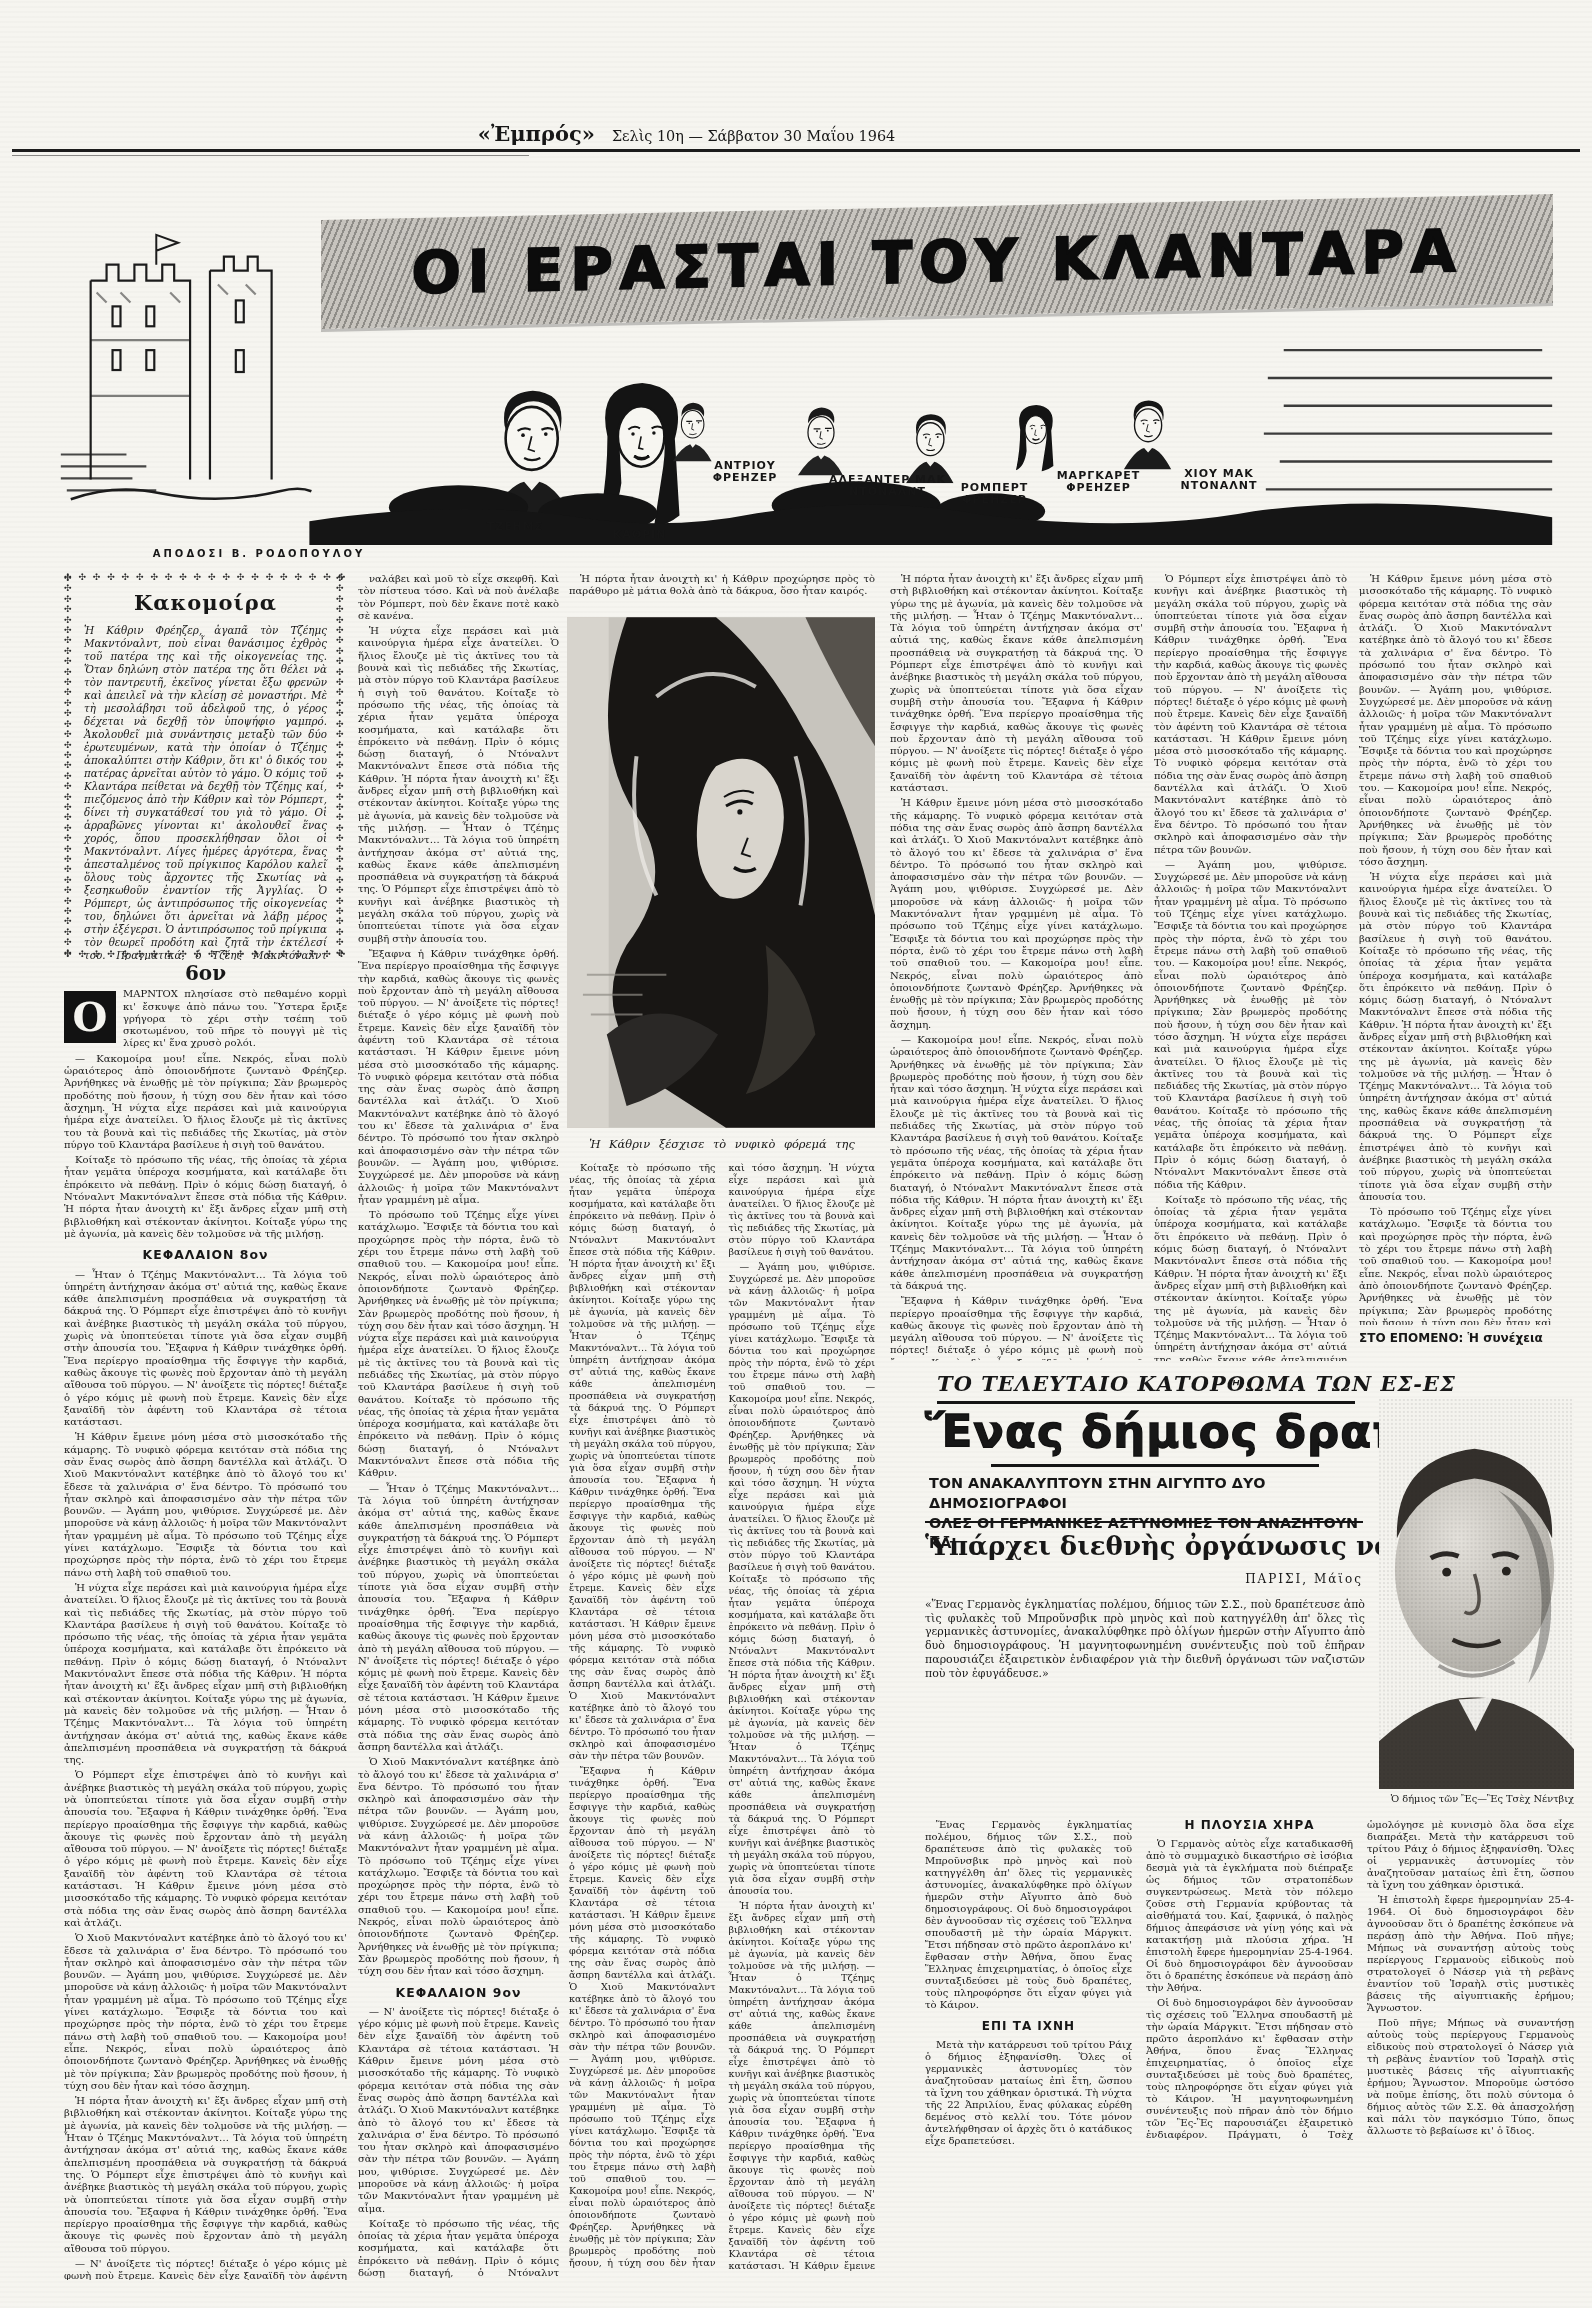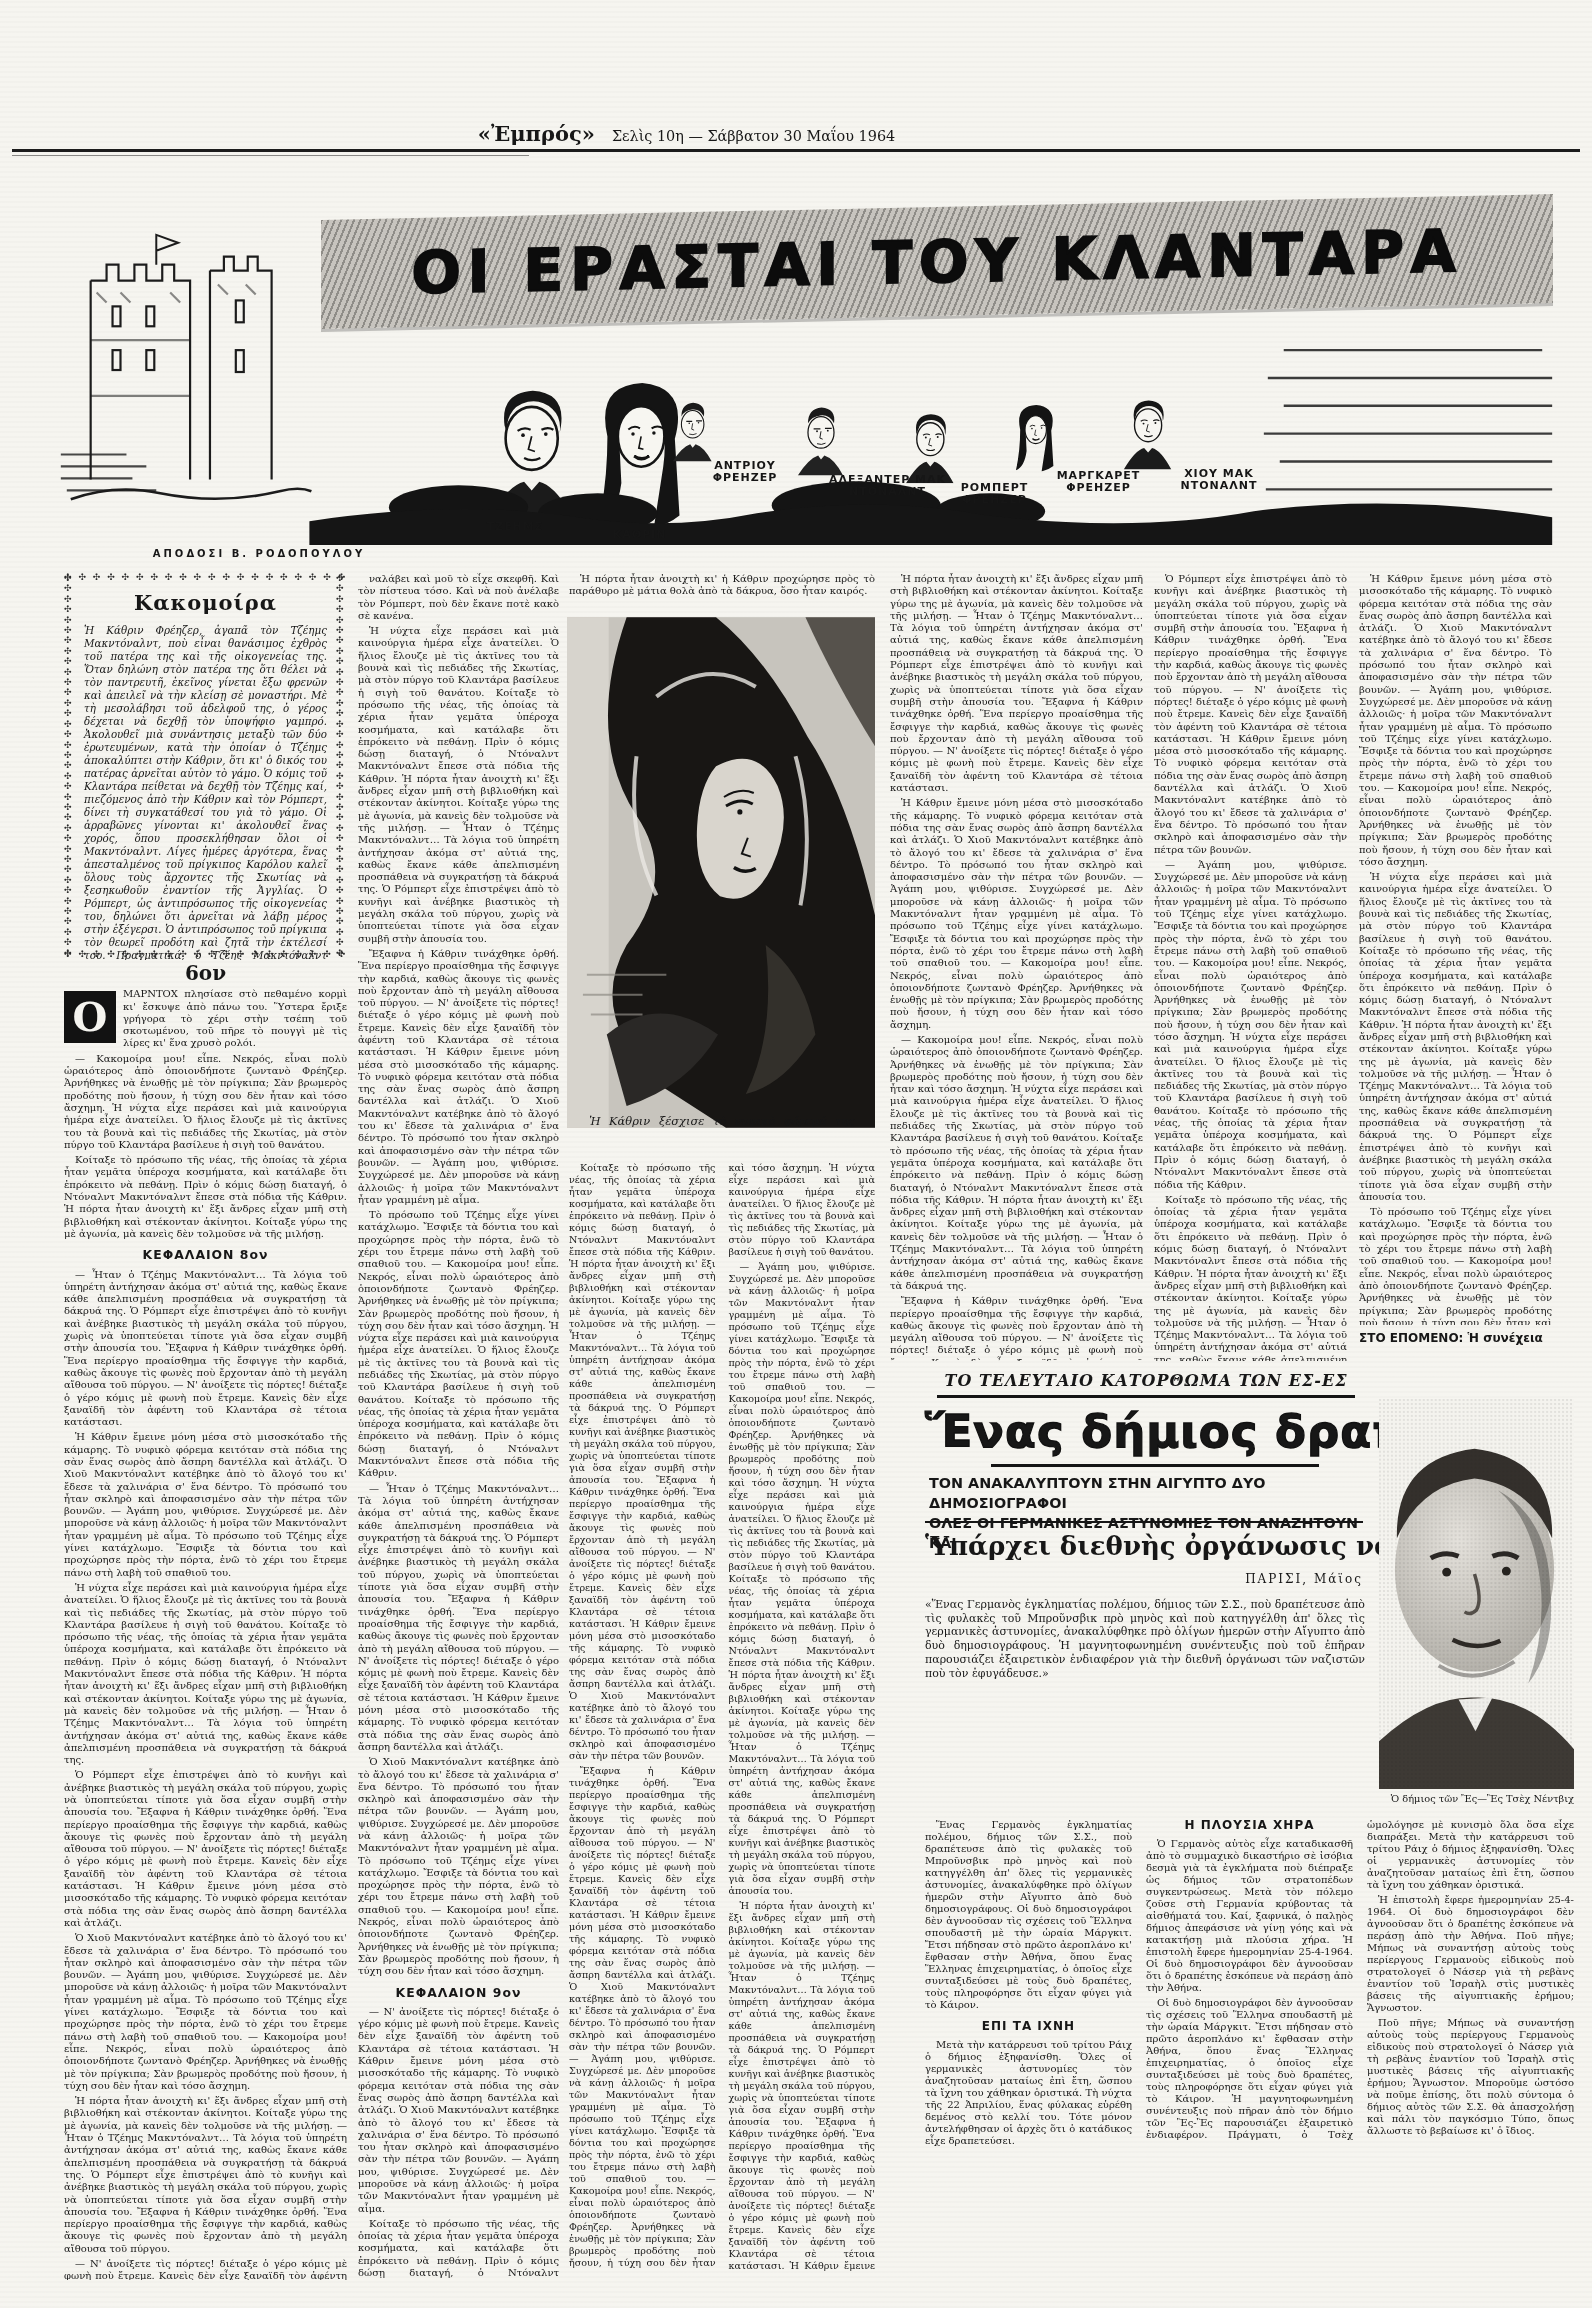--- a/index.html
+++ b/index.html
@@ -55,27 +55,27 @@
   #col3bot { left:569px; top:1162px; width:306px; height:1118px; column-count:2; column-gap:13px;
              font-size:9.6px; line-height:12px; }
   #col4 { left:890px;  top:573px; width:253px; height:788px; }
   #col5 { left:1154px; top:573px; width:193px; height:788px; }
   #col6 { left:1359px; top:573px; width:193px; height:752px; }
   .next-label { position:absolute; left:1359px; top:1331px; width:209px; font-weight:700; font-size:12px;
                 font-family:"DejaVu Sans", sans-serif; }
 
   
   .artwork { position:absolute; left:567px; top:617px; width:308px; height:511px; }
-  .art-caption { position:absolute; top:1114px; left:545px; width:354px; text-align:center;
+  .art-caption { position:absolute; top:1137px; left:545px; width:354px; text-align:center;
                  font-style:italic; font-size:11.4px; word-spacing:5px; }
 
   
   #article { position:absolute; left:925px; top:1371px; width:649px; height:915px; }
   .kicker { position:absolute; top:0; left:12px; width:418px; text-align:center; font-style:italic;
-            font-weight:700; font-size:16px; letter-spacing:1px; border-bottom:3px solid #151515;
+            font-weight:700; font-size:21px; letter-spacing:1px; border-bottom:3px solid #151515;
             padding-bottom:5px; white-space:nowrap; }
   .art-headline { position:absolute; top:34px; left:0; width:537px; font-family:"DejaVu Sans", sans-serif;
                   font-weight:700; font-size:45px; letter-spacing:1px; -webkit-text-stroke:1.3px #101010;
                   white-space:nowrap; }
   .headline-rule { position:absolute; top:93px; left:66px; width:328px; height:3px; background:#141414; }
   .deck { position:absolute; top:102px; left:4px; width:444px; font-family:"DejaVu Sans", sans-serif;
           font-weight:700; font-size:14.4px; line-height:20px; }
   .art-rule { position:absolute; top:150px; left:0; width:438px; height:2px; background:#161616; }
   .art-subhead { position:absolute; top:160px; left:0; width:438px; font-weight:700; font-size:26px; white-space:nowrap; }
   .dateline { position:absolute; top:201px; left:239px; width:199px; text-align:right; font-size:12px; letter-spacing:2px; }

